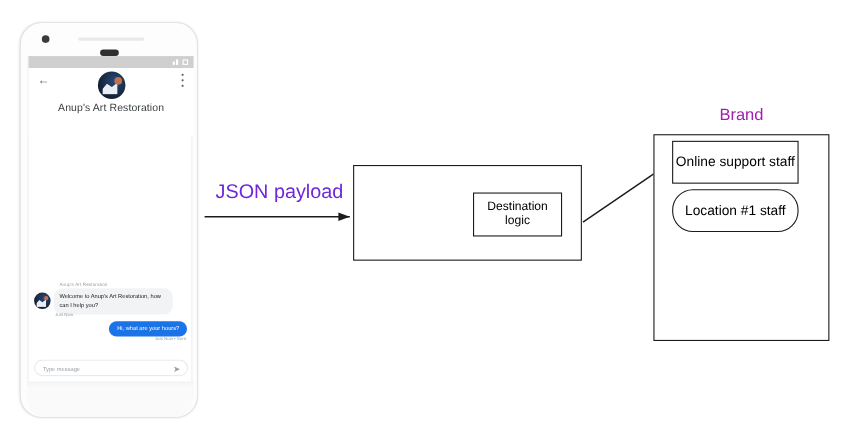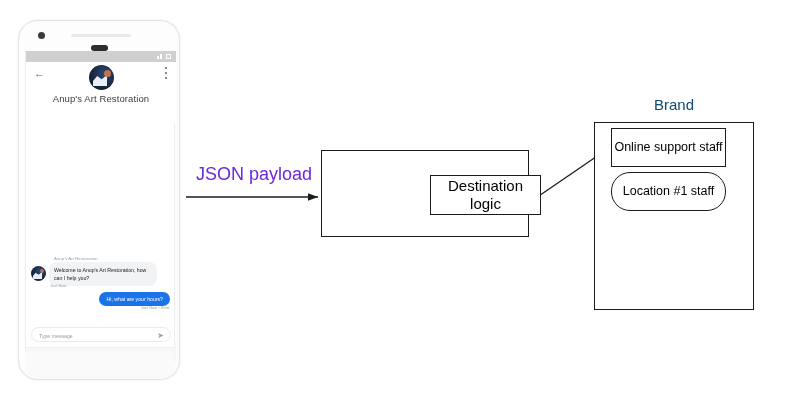--- a/index.html
+++ b/index.html
@@ -204,31 +204,31 @@
     color: #000000;
     line-height: 1.18;
   }
   .outer-box { border: 1.4px solid #1b1b1b; background: #ffffff; }
 
   #mri-outer { left: 321px; top: 150px; width: 208px; height: 87px; }
   #webhook-box {
     left: 321px; top: 178px; width: 84px; height: 33px; font-size: 12.5px;
   }
   #destination-box {
-    left: 430px; top: 175px; width: 111px; height: 40px; font-size: 15px;
+    left: 430px; top: 175px; width: 81px; height: 40px; font-size: 11px;
   }
   #mri-title {
     position: absolute; left: 341px; top: 106px; width: 168px;
     text-align: center; font-size: 15px; color: #000; line-height: 1.25;
   }
 
   #brand-outer { left: 594px; top: 122px; width: 160px; height: 188px; }
   #brand-title {
     position: absolute; left: 594px; top: 96px; width: 160px;
-    text-align: center; font-size: 15px; color: #0c4a6e;
+    text-align: center; font-size: 15px; color: #a21caf;
   }
   .brand-item {
     left: 611px; width: 115px; height: 39px; font-size: 12.5px;
   }
   #brand-item-0 { top: 128px; }
   #brand-item-1 { top: 172px; border-radius: 19px; }
   #brand-item-2 { top: 216px; }
   #brand-item-3 { top: 260px; }
 
   #json-label {

